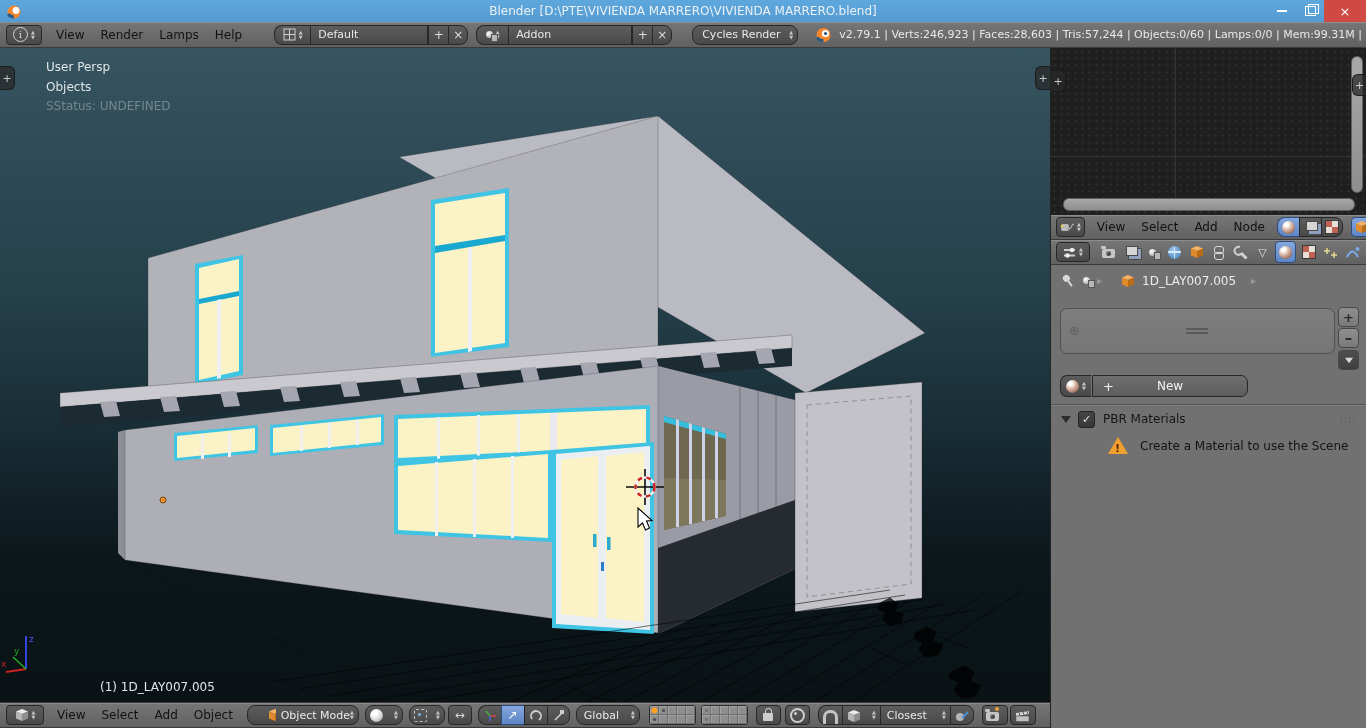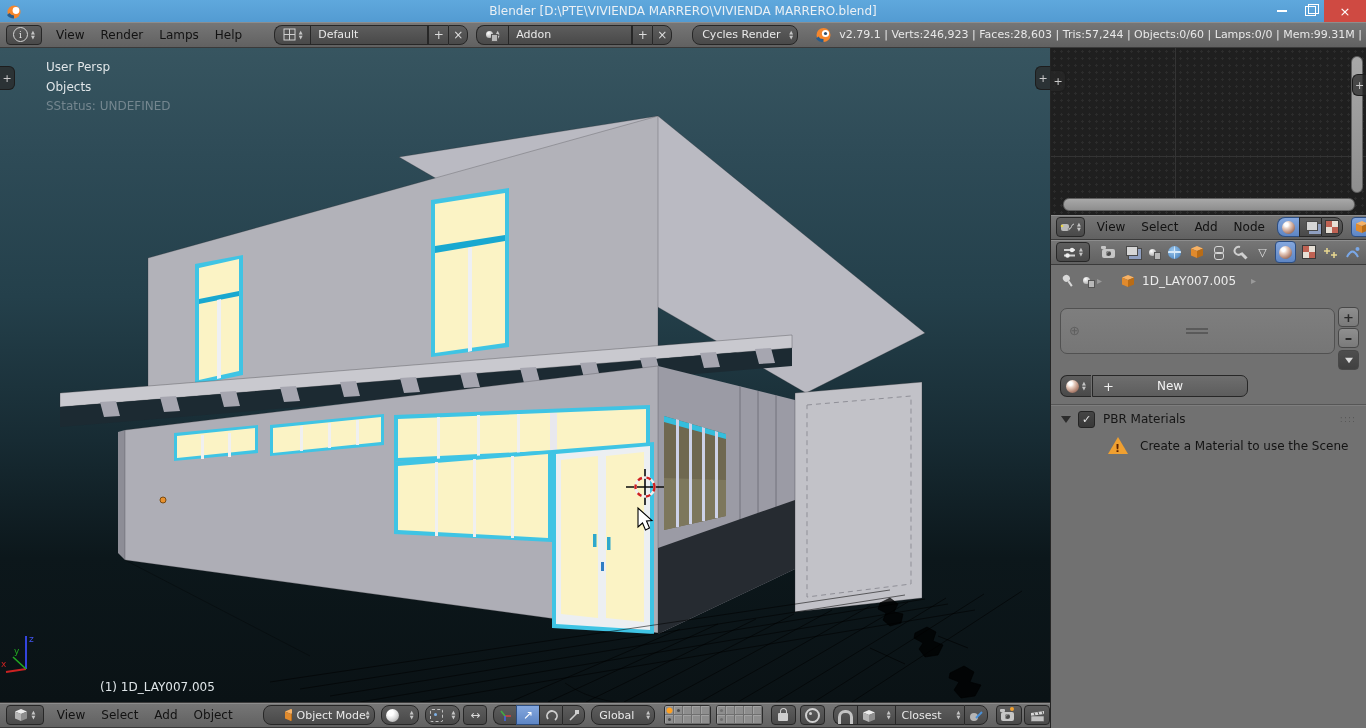--- a/index.html
+++ b/index.html
@@ -372,21 +372,21 @@
       <svg width="14" height="14">
           <use href="#sym-cube-g"></use>
         </svg>
       <span class="ud"></span>
     </span>
     <span class="menu" style="margin-left:5px">View</span>
     <span class="menu">Select</span>
     <span class="menu">Add</span>
     <span class="menu">Object</span>
 
-    <span class="dd" style="margin-left:22px;width:112px;padding-left:20px">
+    <span class="dd" style="margin-left:6px;width:112px;padding-left:20px">
       <svg width="14" height="14">
           <use href="#sym-cube-o"></use>
         </svg>
       <span style="margin-left:5px">Object Mode</span>
       <span class="ud" style="margin-left:auto"></span>
     </span>
     <span class="dd" style="margin-left:6px;width:38px">
       <span class="sphere-white"></span>
       <span class="ud" style="margin-left:auto"></span>
     </span>

